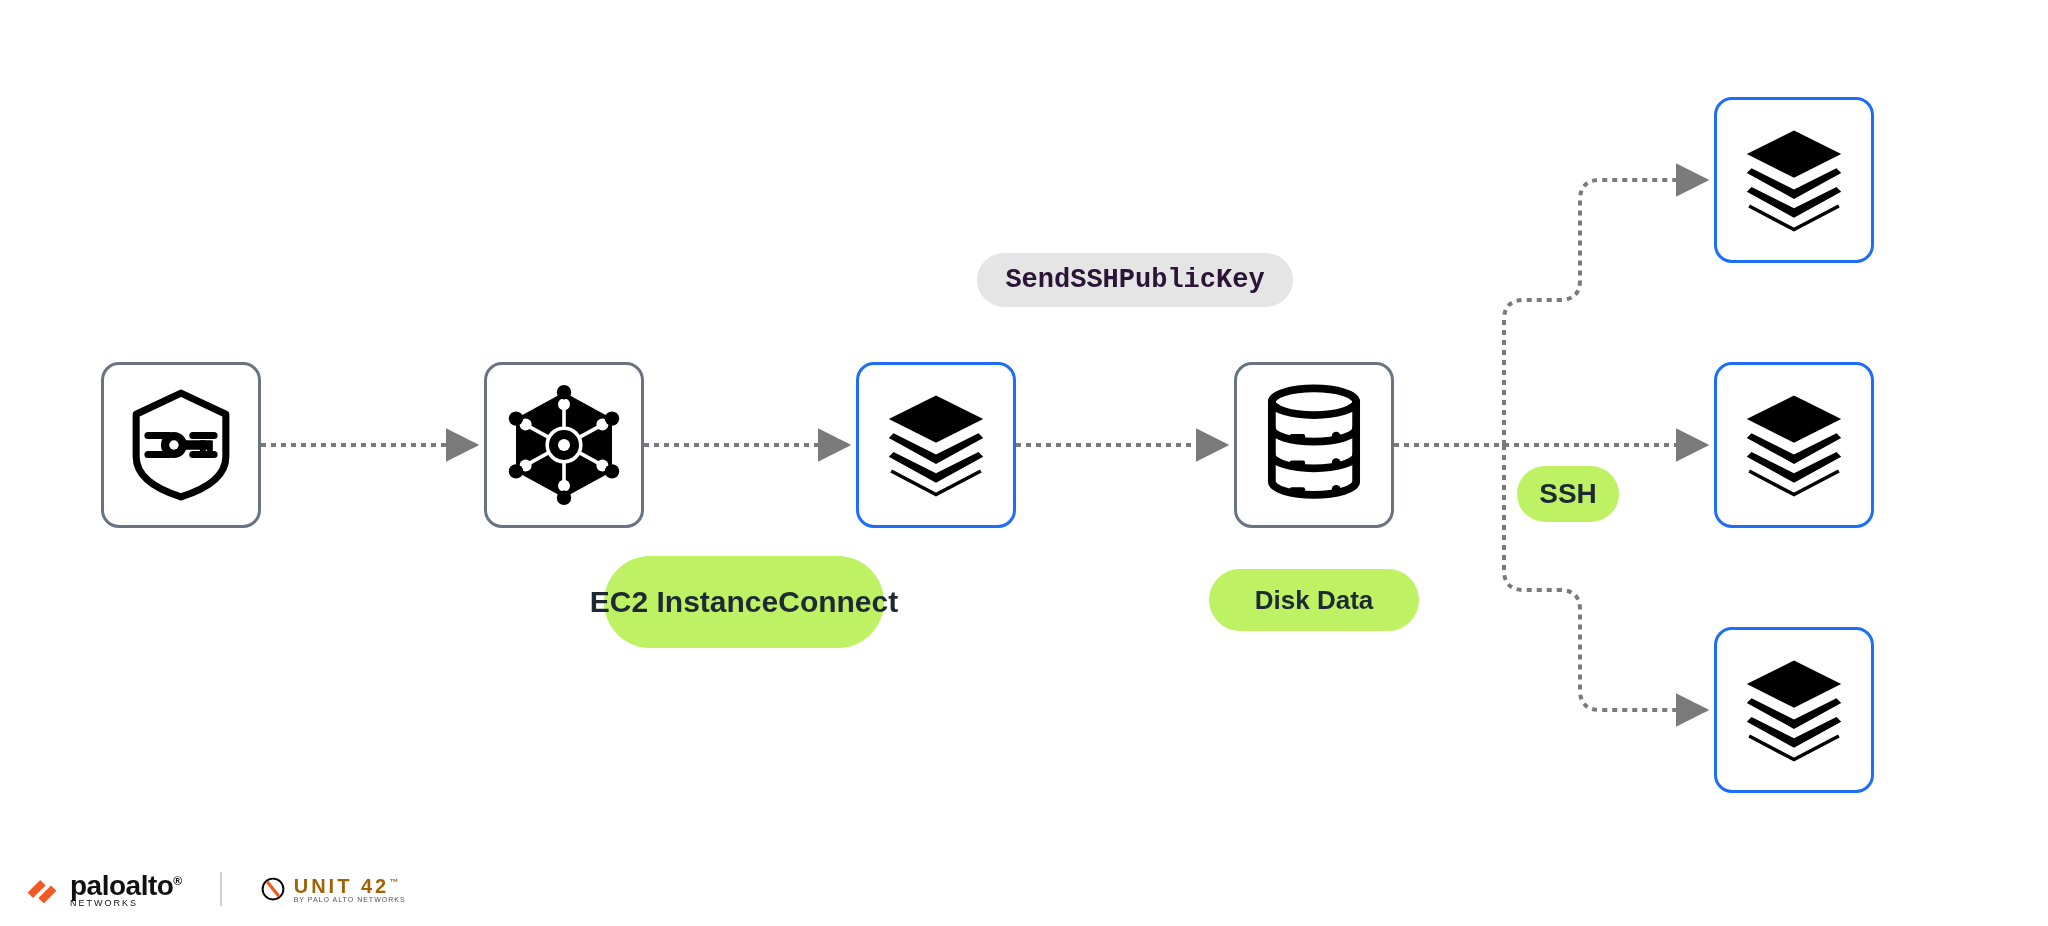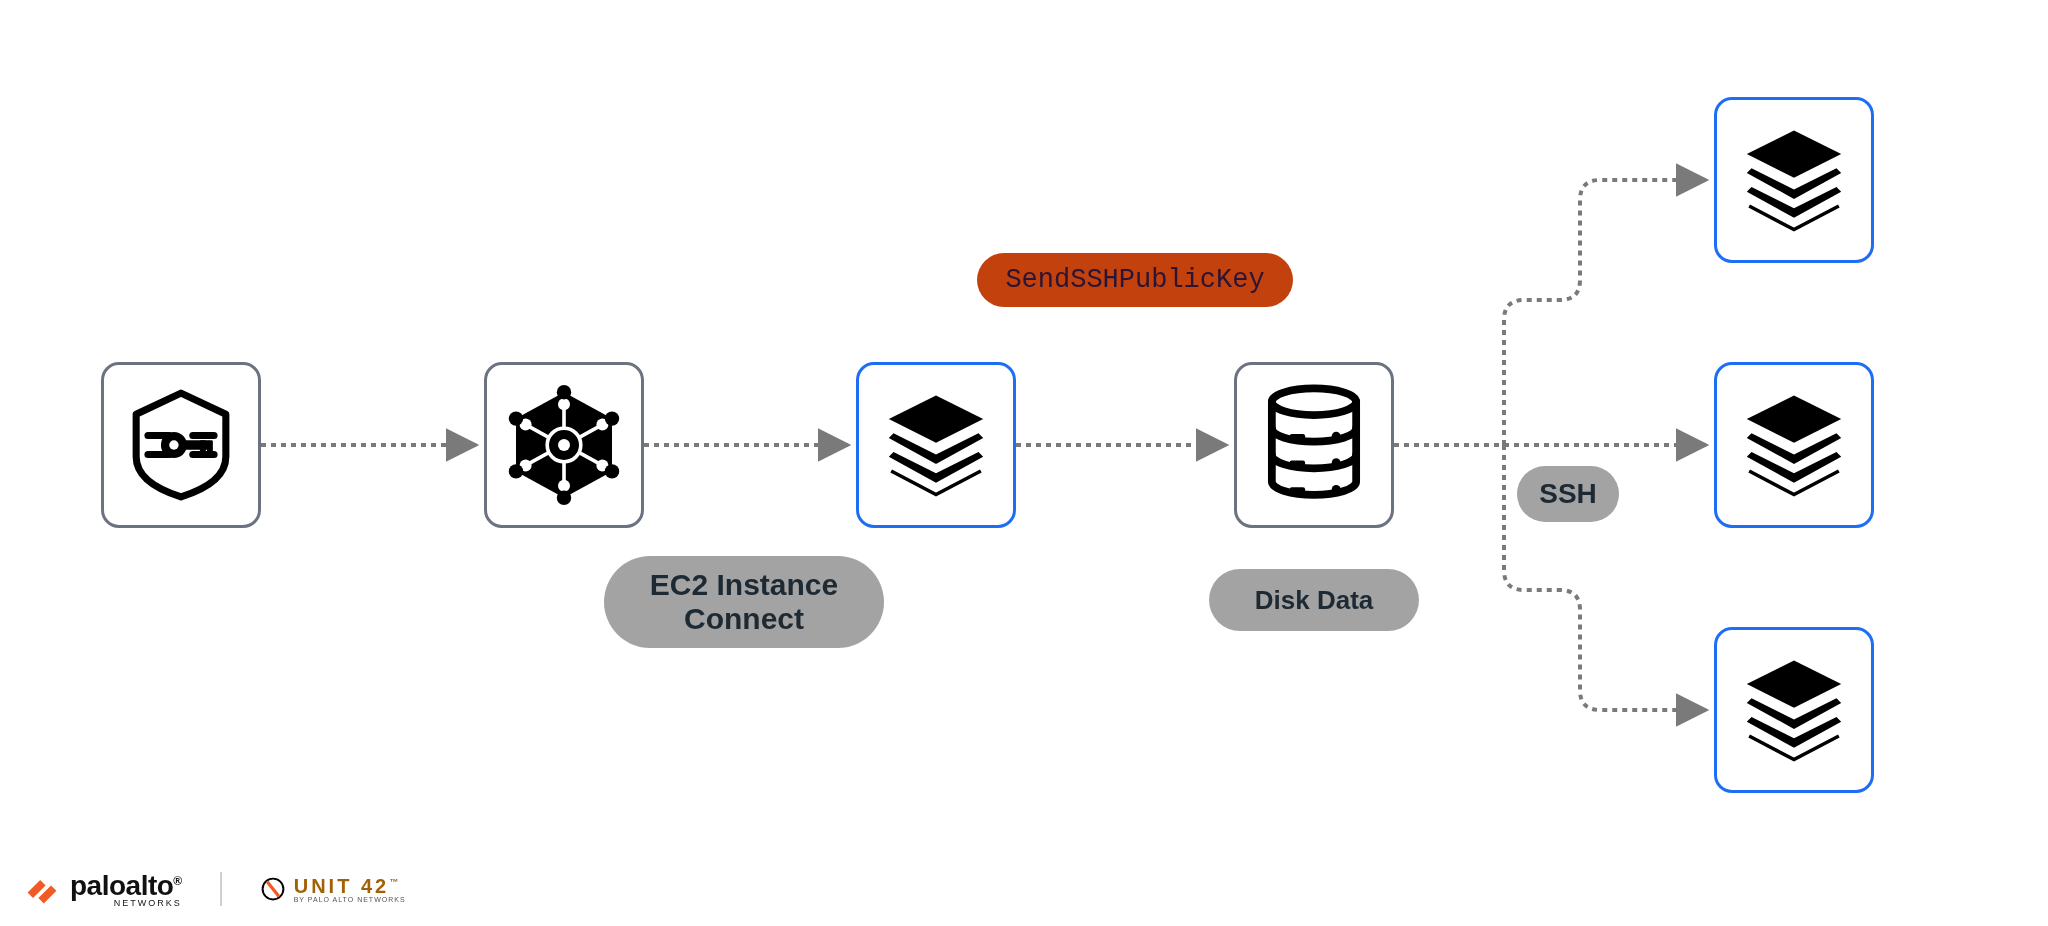--- a/index.html
+++ b/index.html
@@ -1,22 +1,22 @@
 <!DOCTYPE html>
 <html><head>
 <meta charset="utf-8">
 <style>
   html,body{margin:0;padding:0;width:2048px;height:926px;background:#fff;font-family:Arial,Helvetica,sans-serif}
   .canvas{position:relative;width:2048px;height:926px}
   .node{position:absolute;box-sizing:border-box;border-radius:18px;background:#fff;display:flex;align-items:center;justify-content:center}
   .node.gray{border:3px solid #6b7280}
   .node.blue{border:3px solid #1d6df5}
   .pill{position:absolute;box-sizing:border-box;border-radius:999px;display:flex;align-items:center;justify-content:center;font-weight:700;white-space:nowrap;text-align:center}
-  .pill.blue{background:#a3a3a3;color:#1e2a33}
-  .pill.violet{background:#c2410c;color:#2b1536;font-family:"Courier New",monospace;font-weight:400}
+  .pill.blue{background:#bef264;color:#1e2a33}
+  .pill.violet{background:#e5e5e5;color:#2b1536;font-family:"Courier New",monospace;font-weight:700}
   .footer{position:absolute;left:24px;bottom:18px;display:flex;align-items:center;gap:38px}
   .pa-mark{display:flex;align-items:center;gap:10px}
   .pa-text{font-weight:800;font-size:28px;color:#111;letter-spacing:-0.5px}
   .pa-sub{font-size:9px;color:#111;letter-spacing:2px;margin-top:-4px}
   .vdiv{width:2px;height:34px;background:#d0d0d0}
   .u42{display:flex;align-items:center;gap:8px}
   .u42-text{font-weight:800;font-size:20px;letter-spacing:3px;color:#a16207}
   .u42-sub{font-size:7px;color:#555;letter-spacing:1px;margin-top:-2px}
   svg{display:block}
 </style>
@@ -142,40 +142,40 @@
     <svg width="118" height="118" viewBox="0 0 100 100">
       <polygon points="50,8 90,28 50,48 10,28" fill="#000"></polygon>
       <path d="M14 40 L50 58 L86 40 L90 44 L50 66 L10 44 Z" fill="#000"></path>
       <path d="M14 56 L50 74 L86 56 L90 60 L50 82 L10 60 Z" fill="#000"></path>
       <path d="M12 72 L50 92 L88 72" fill="none" stroke="#000" stroke-width="3"></path>
     </svg>
   </div>
 
   <div class="pill violet" style="left:977px;top:253px;width:316px;height:54px;font-size:27px">SendSSHPublicKey</div>
 
-  <div class="pill blue" style="left:604px;top:556px;width:280px;height:92px;font-size:30px;line-height:1.15;flex-direction:column">
+  <div class="pill blue" style="left:604px;top:556px;width:280px;height:92px;font-size:30px;line-height:1.15;flex-direction:row">
     <span>EC2 Instance</span>
     <span>Connect</span>
   </div>
 
   <div class="pill blue" style="left:1209px;top:569px;width:210px;height:62px;font-size:26px">Disk Data</div>
 
   <div class="pill blue" style="left:1517px;top:466px;width:102px;height:56px;font-size:28px">SSH</div>
 
   <div class="footer">
     <div class="pa-mark">
       <svg width="36" height="36" viewBox="0 0 40 40">
         <g fill="#f15a24">
           <path d="M4 24 L18 10 L24 16 L10 30 Z"></path>
           <path d="M16 30 L30 16 L36 22 L22 36 Z"></path>
         </g>
       </svg>
       <div>
         <div class="pa-text"><span>paloalto</span><span style="font-size:12px;vertical-align:super">®</span></div>
-        <div class="pa-sub" style="text-align:right">NETWORKS</div>
+        <div class="pa-sub" style="">NETWORKS</div>
       </div>
     </div>
     <div class="vdiv"></div>
     <div class="u42">
       <svg width="26" height="26" viewBox="0 0 40 40">
         <circle cx="20" cy="20" r="16" fill="none" stroke="#000" stroke-width="3"></circle>
         <path d="M12 10 L28 30" stroke="#f15a24" stroke-width="5" stroke-linecap="round"></path>
       </svg>
       <div>
         <div class="u42-text"><span>UNIT 42</span><span style="font-size:9px;vertical-align:super">™</span></div>

